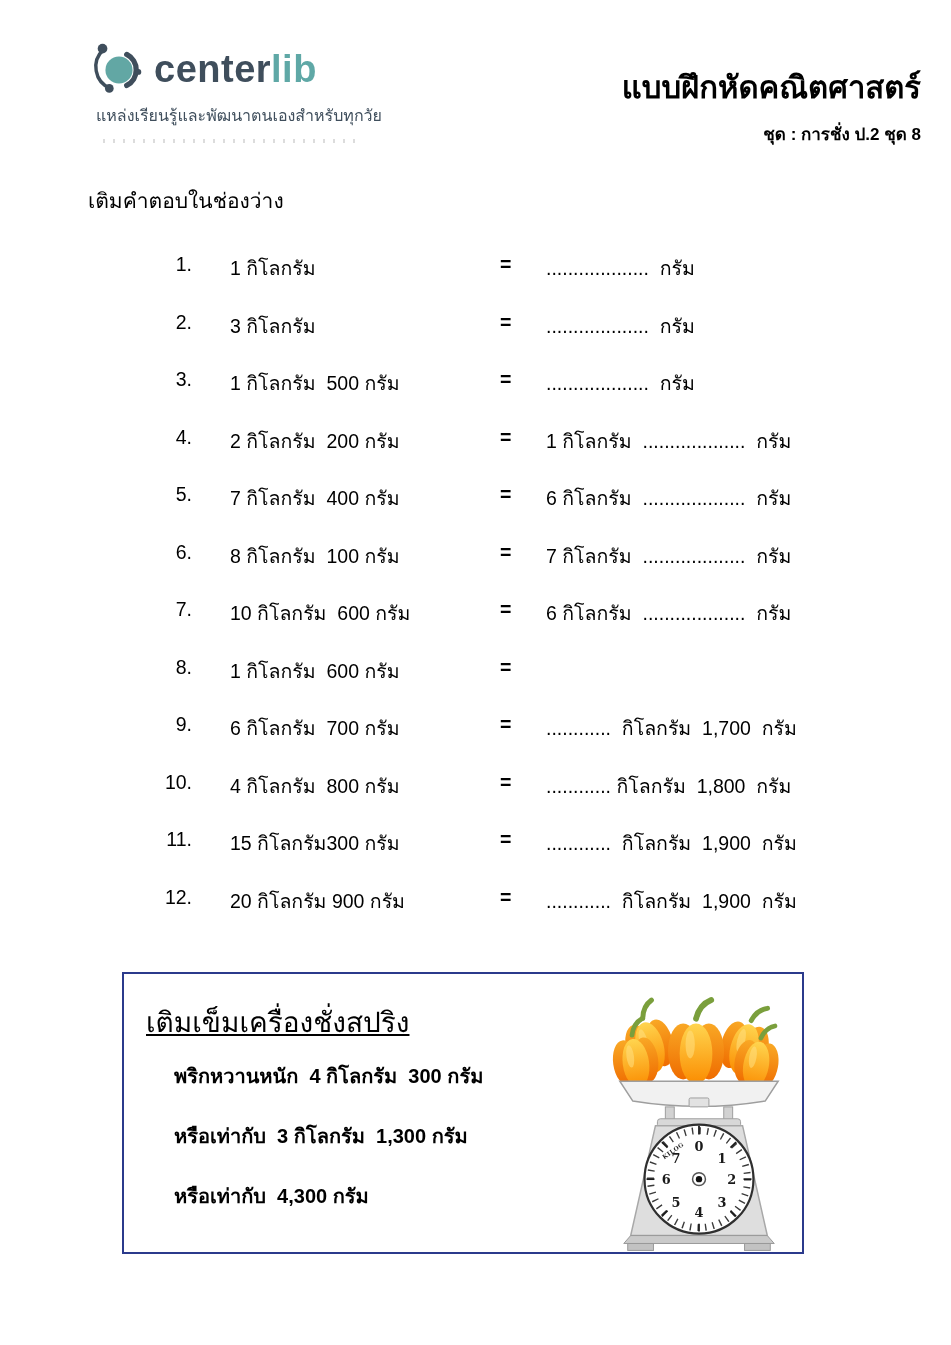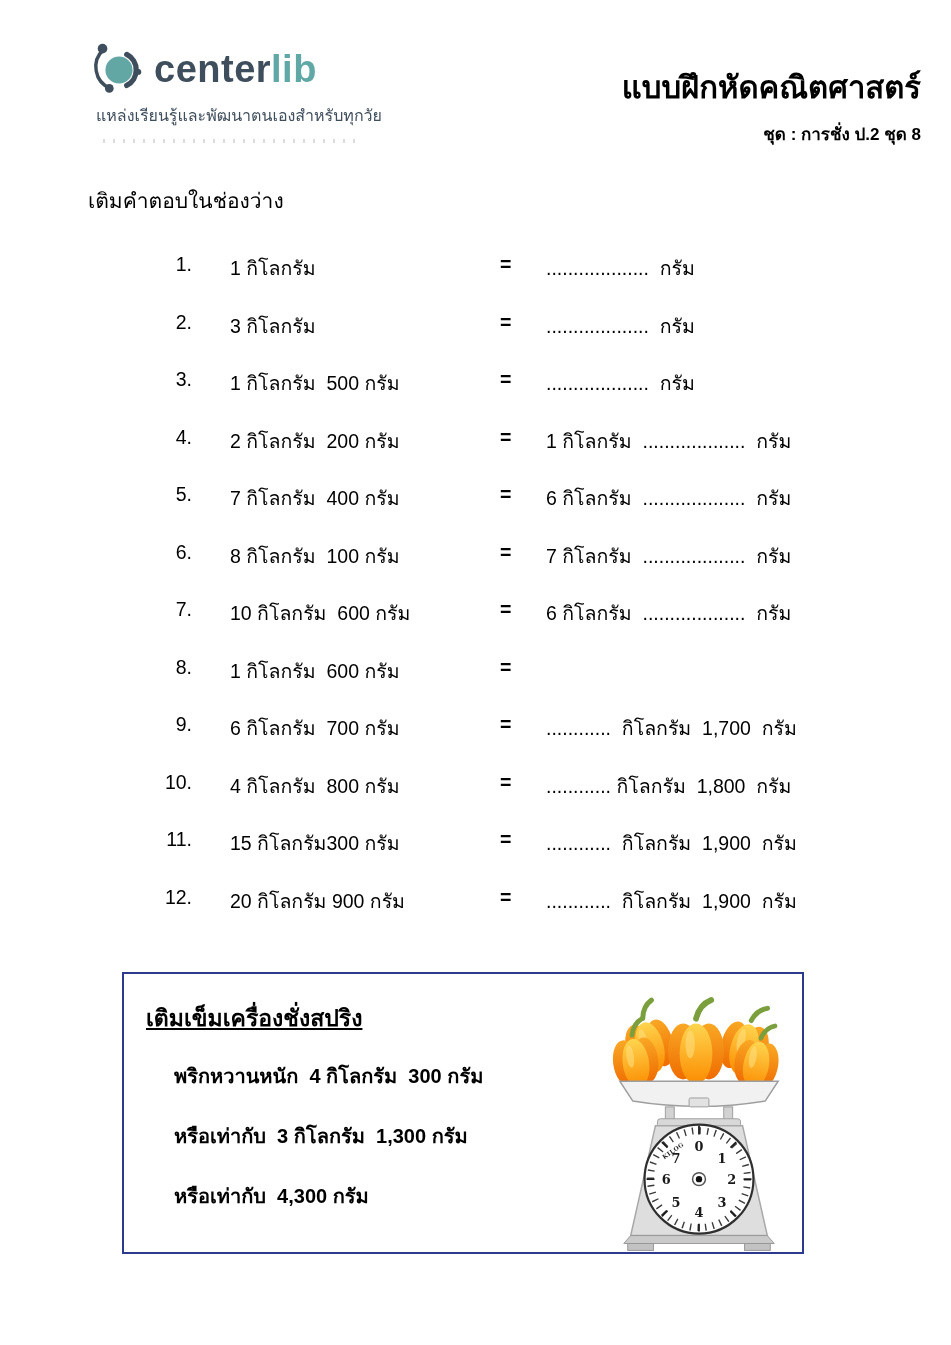--- a/index.html
+++ b/index.html
@@ -29,21 +29,21 @@
   .row{position:absolute;left:0;width:951px;height:28px;font-size:19.5px;}
   .row .num{position:absolute;left:140px;width:52px;text-align:right;}
   .row .lhs{position:absolute;left:230px;white-space:pre;}
   .row .eq{position:absolute;left:500px;font-weight:bold;}
   .row .rhs{position:absolute;left:546px;white-space:pre;}
   
   .answer-box{
     position:absolute;left:122px;top:972px;width:678px;height:278px;
     border:2px solid #2b3a8c;background:#fff;
   }
-  .box-title{position:absolute;left:22px;top:26px;font-size:23px;font-weight:bold;text-decoration:underline;}
+  .box-title{position:absolute;left:22px;top:26px;font-size:28px;font-weight:normal;text-decoration:underline;}
   .box-line{position:absolute;left:50px;font-size:20px;white-space:pre;font-weight:bold;}
   .bl0{top:86px}.bl1{top:146px}.bl2{top:206px}
   .scale-fig{position:absolute;left:476px;top:22px;width:198px;}
   .scale-fig svg{width:198px;height:auto;display:block;}
   .dial-num{font-family:"DejaVu Serif",serif;font-size:13px;font-weight:bold;fill:#1a1a1a;}
   .dial-label{font-family:"DejaVu Serif",serif;font-size:6px;font-weight:bold;fill:#1a1a1a;letter-spacing:.4px;}
 </style>
 </head>
 <body>
 

